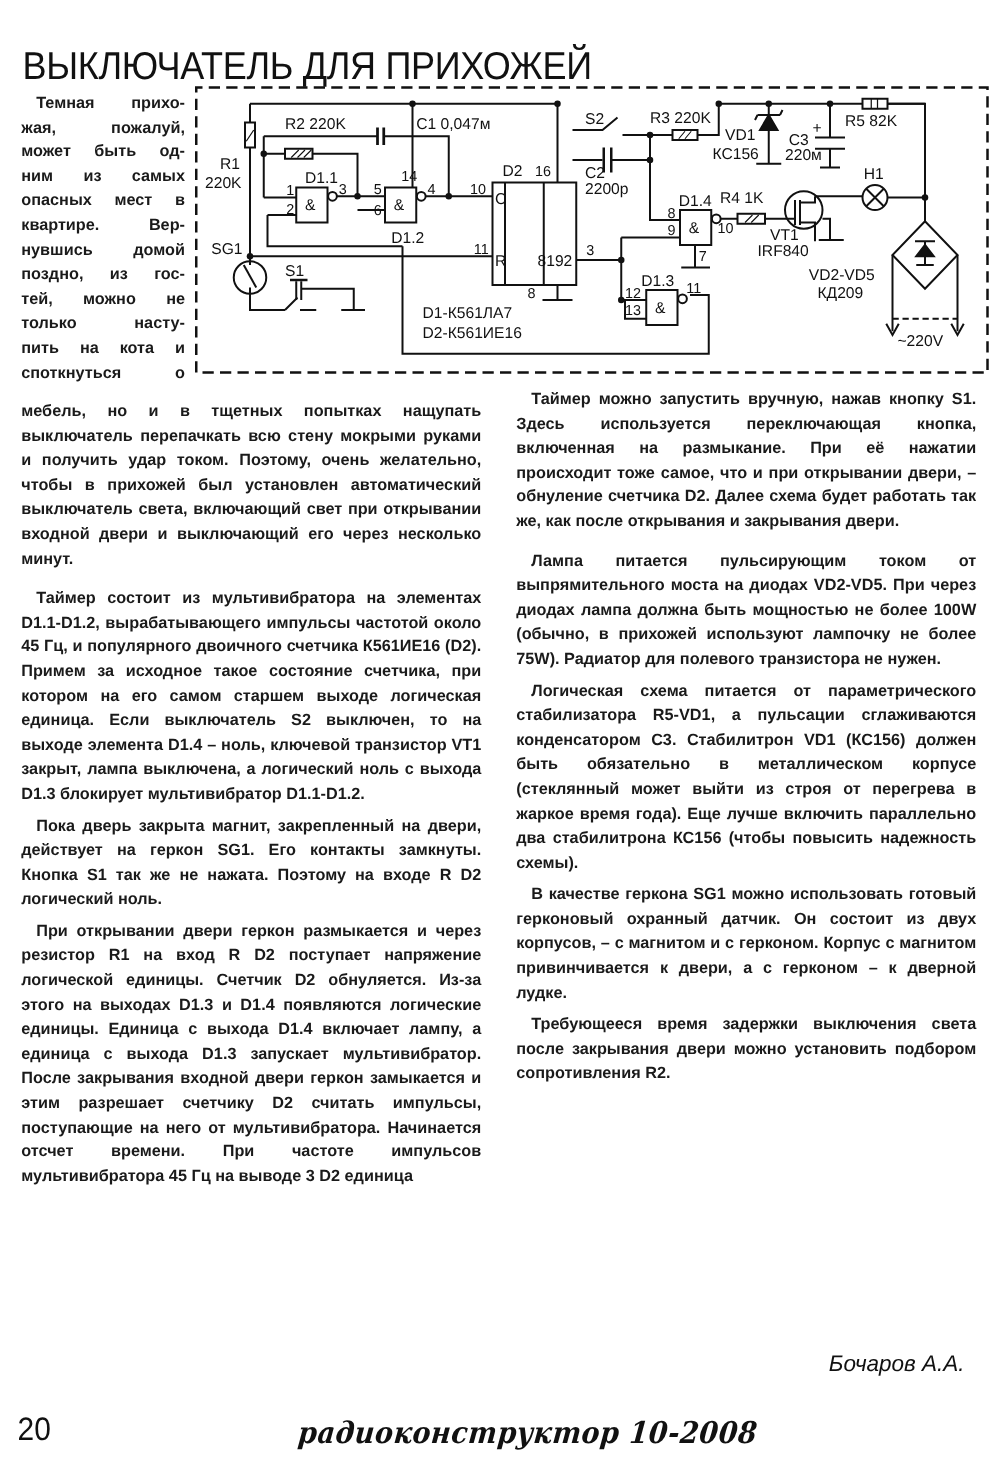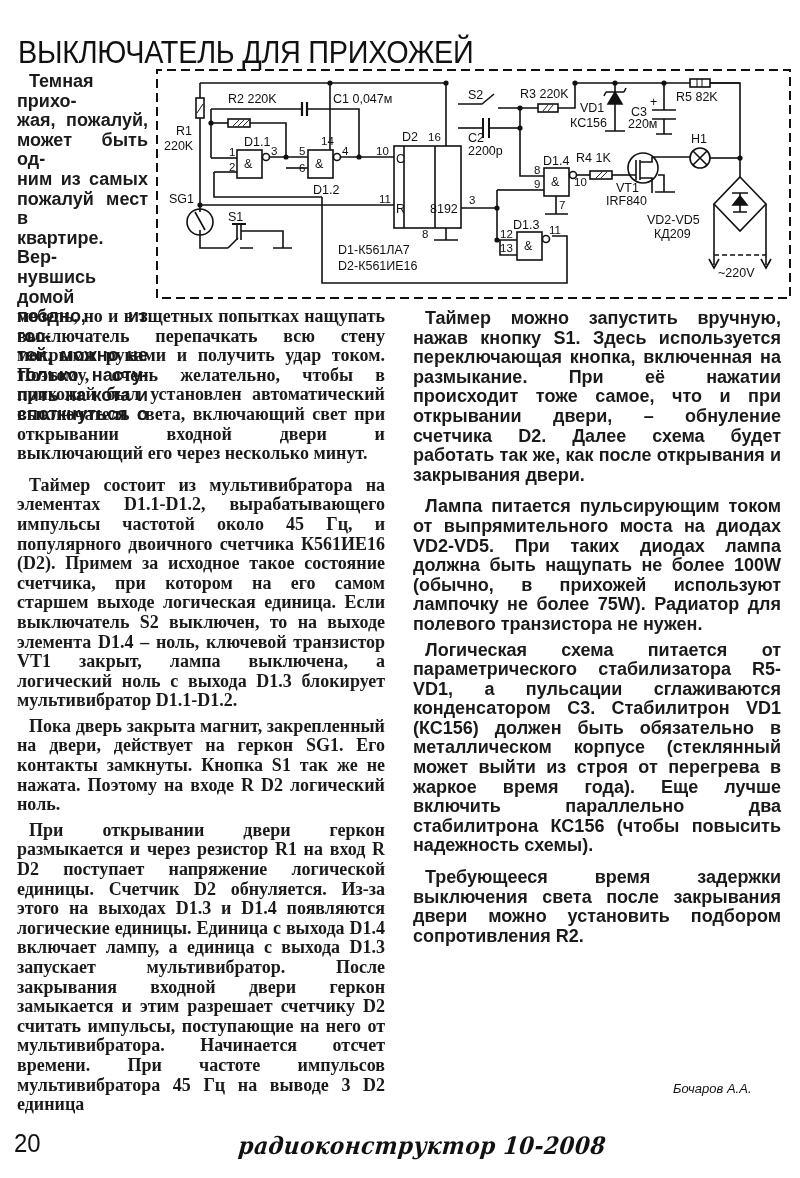--- a/index.html
+++ b/index.html
@@ -1,27 +1,27 @@
 <!DOCTYPE html>
 <html><head>
 <meta charset="utf-8">
 <style>
   html,body{margin:0;padding:0;background:#fff;}
   body{width:800px;height:1178px;position:relative;overflow:hidden;font-family:"Liberation Sans",sans-serif;color:#111;}
   .title{position:absolute;left:18px;top:14px;font-size:31px;font-weight:normal;letter-spacing:-0.3px;transform:scaleX(0.93);transform-origin:left top;white-space:nowrap;}
   .schematic{position:absolute;left:150px;top:62px;width:645px;height:238px;}
-  .text{font-size:18px;line-height:19.6px;font-weight:bold;text-align:justify;color:#1a1a1a;}
+  .text{font-size:13px;line-height:19.6px;font-weight:bold;text-align:justify;color:#1a1a1a;}
   .text p{margin:0;text-indent:12px;}
   .text p.nofirst{text-indent:0;}
   .intro{position:absolute;left:17px;top:72px;width:131px;}
   .intro p{text-align-last:justify;}
-  .col-left{position:absolute;left:17px;top:307px;width:368px;font-family:Liberation Serif, serif;}
+  .col-left{position:absolute;left:17px;top:319px;width:368px;}
   .col-right{position:absolute;left:413px;top:303px;width:368px;}
   .gap{height:6px;}
-  .author{position:absolute;left:663px;top:1081px;font-size:13px;font-style:italic;margin-left:10px;}
+  .author{position:absolute;left:663px;top:1081px;font-size:18px;font-style:italic;}
   .page-num{position:absolute;left:14px;top:1128px;font-size:26px;transform:scaleX(0.92);transform-origin:left top;}
   .magazine{position:absolute;left:240px;top:1131px;font-size:24px;font-style:italic;font-weight:bold;font-family:"DejaVu Serif",serif;letter-spacing:0.5px;transform:scaleX(0.9) skewX(-6deg);transform-origin:left top;}
   svg text{font-family:"Liberation Sans",sans-serif;}
 </style>
 </head>
 <body>
 
 <h1 class="title">ВЫКЛЮЧАТЕЛЬ ДЛЯ ПРИХОЖЕЙ</h1>
 
 <svg class="schematic" viewBox="150 62 645 238" width="645" height="238" xmlns="http://www.w3.org/2000/svg">
@@ -213,21 +213,21 @@
     <text x="500" y="252">13</text>
     <text x="549" y="234">11</text>
   </g>
 </svg>
 
 <div class="text intro">
   <p style="text-indent:12px">Темная прихо-</p>
   <p class="nofirst">жая, пожалуй,</p>
   <p class="nofirst">может быть од-</p>
   <p class="nofirst">ним из самых</p>
-  <p class="nofirst">пожалуй мест в</p>
+  <p class="nofirst">опасных мест в</p>
   <p class="nofirst">квартире. Вер-</p>
   <p class="nofirst">нувшись домой</p>
   <p class="nofirst">поздно, из гос-</p>
   <p class="nofirst">тей, можно не</p>
   <p class="nofirst">только насту-</p>
   <p class="nofirst">пить на кота и</p>
   <p class="nofirst">споткнуться о</p>
 </div>
 
 <div class="text col-left">
@@ -239,24 +239,25 @@
   <p>Пока дверь закрыта магнит, закрепленный на двери, действует на геркон SG1. Его контакты замкнуты. Кнопка S1 так же не нажата. Поэтому на входе R D2 логический ноль.</p>
   <div class="gap"></div>
   <p>При открывании двери геркон размыкается и через резистор R1 на вход R D2 поступает напряжение логической единицы. Счетчик D2 обнуляется. Из-за этого на выходах D1.3 и D1.4 появляются логические единицы. Единица с выхода D1.4 включает лампу, а единица с выхода D1.3 запускает мультивибратор. После закрывания входной двери геркон замыкается и этим разрешает счетчику D2 считать импульсы, поступающие на него от мультивибратора. Начинается отсчет времени. При частоте импульсов мультивибратора 45 Гц на выводе 3 D2 единица</p>
 </div>
 
 <div class="text col-right">
   <div class="gap"></div>
   <p>Таймер можно запустить вручную, нажав кнопку S1. Здесь используется переключающая кнопка, включенная на размыкание. При её нажатии происходит тоже самое, что и при открывании двери, – обнуление счетчика D2. Далее схема будет работать так же, как после открывания и закрывания двери.</p>
   <div class="gap"></div>
   <div class="gap"></div>
-  <p>Лампа питается пульсирующим током от выпрямительного моста на диодах VD2-VD5. При таких диодах лампа должна быть нащупать не более 100W (обычно, в прихожей используют лампочку не более 75W). Радиатор для полевого транзистора не нужен.</p>
+  <p>Лампа питается пульсирующим током от выпрямительного моста на диодах VD2-VD5. При через диодах лампа должна быть мощностью не более 100W (обычно, в прихожей используют лампочку не более 75W). Радиатор для полевого транзистора не нужен.</p>
   <div class="gap"></div>
   <p>Логическая схема питается от параметрического стабилизатора R5-VD1, а пульсации сглаживаются конденсатором С3. Стабилитрон VD1 (КС156) должен быть обязательно в металлическом корпусе (стеклянный может выйти из строя от перегрева в жаркое время года). Еще лучше включить параллельно два стабилитрона КС156 (чтобы повысить надежность схемы).</p>
   <div class="gap"></div>
+  <p>В качестве геркона SG1 можно использовать готовый герконовый охранный датчик. Он состоит из двух корпусов, – с магнитом и с герконом. Корпус с магнитом привинчивается к двери, а с герконом – к дверной лудке.</p>
   <div class="gap"></div>
   <p>Требующееся время задержки выключения света после закрывания двери можно установить подбором сопротивления R2.</p>
 </div>
 
 <div class="author">Бочаров А.А.</div>
 
 <div class="page-num">20</div>
 <div class="magazine">радиоконструктор  10-2008</div>
 
 </body></html>

